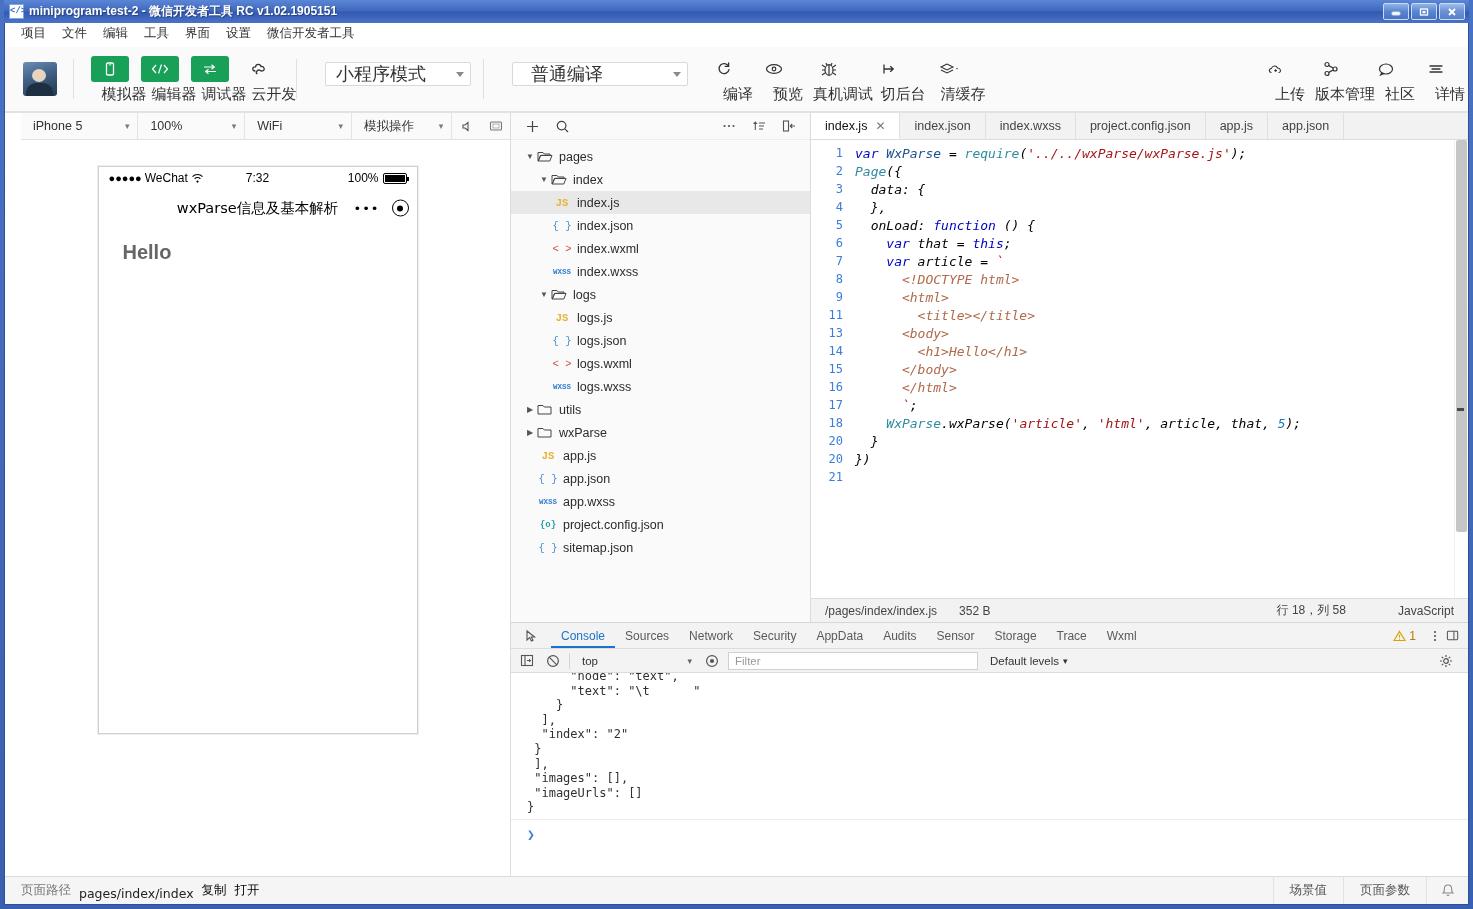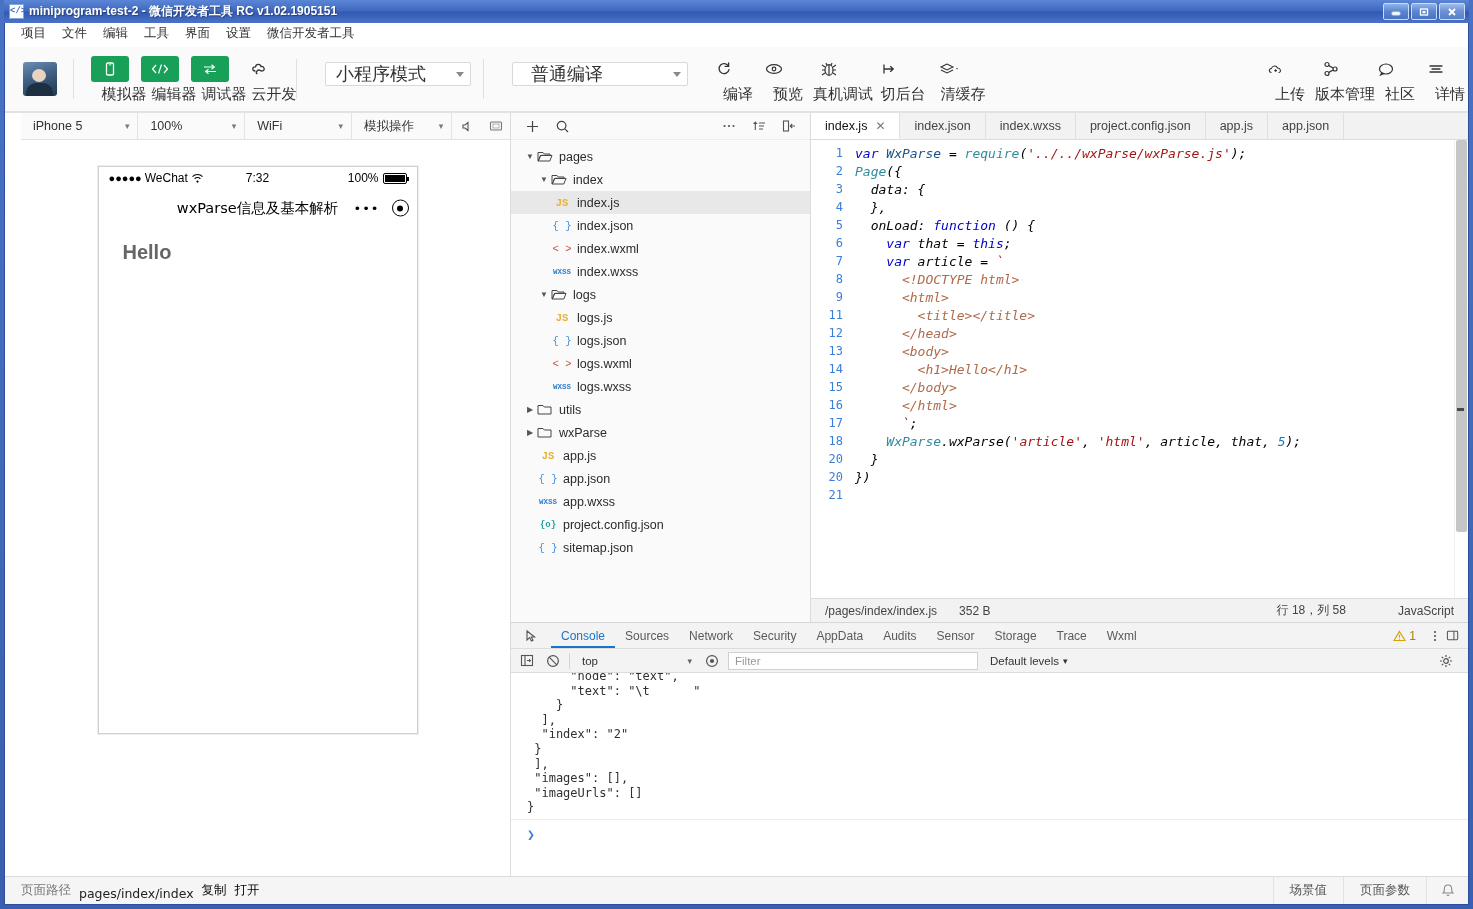--- a/index.html
+++ b/index.html
@@ -771,21 +771,20 @@
                   <div class="cline"><span class="lnum">1</span><span class="ctext"><span class="kw">var </span><span class="ident">WxParse</span><span class="punct"> = </span><span class="fn">require</span><span class="punct">(</span><span class="str">'../../wxParse/wxParse.js'</span><span class="punct">);</span></span></div>
                   <div class="cline"><span class="lnum">2</span><span class="ctext"><span class="fn">Page</span><span class="punct">({</span></span></div>
                   <div class="cline"><span class="lnum">3</span><span class="ctext"><span class="punct">  data: {</span></span></div>
                   <div class="cline"><span class="lnum">4</span><span class="ctext"><span class="punct">  },</span></span></div>
                   <div class="cline"><span class="lnum">5</span><span class="ctext"><span class="punct">  onLoad: </span><span class="kw">function</span><span class="punct"> () {</span></span></div>
                   <div class="cline"><span class="lnum">6</span><span class="ctext"><span class="punct">    </span><span class="kw">var</span><span class="punct"> that = </span><span class="kw">this</span><span class="punct">;</span></span></div>
                   <div class="cline"><span class="lnum">7</span><span class="ctext"><span class="punct">    </span><span class="kw">var</span><span class="punct"> article = </span><span class="str">`</span></span></div>
                   <div class="cline"><span class="lnum">8</span><span class="ctext"><span class="tag">      &lt;!DOCTYPE html&gt;</span></span></div>
                   <div class="cline"><span class="lnum">9</span><span class="ctext"><span class="tag">      &lt;html&gt;</span></span></div>
                   <div class="cline"><span class="lnum">11</span><span class="ctext"><span class="tag">        &lt;title&gt;&lt;/title&gt;</span></span></div>
-                  <div class="cline"><span class="lnum">12</span><span class="ctext"><span class="tag">      &lt;/head&gt;</span></span></div>
                   <div class="cline"><span class="lnum">13</span><span class="ctext"><span class="tag">      &lt;body&gt;</span></span></div>
                   <div class="cline"><span class="lnum">14</span><span class="ctext"><span class="tag">        &lt;h1&gt;Hello&lt;/h1&gt;</span></span></div>
                   <div class="cline"><span class="lnum">15</span><span class="ctext"><span class="tag">      &lt;/body&gt;</span></span></div>
                   <div class="cline"><span class="lnum">16</span><span class="ctext"><span class="tag">      &lt;/html&gt;</span></span></div>
                   <div class="cline"><span class="lnum">17</span><span class="ctext"><span class="str">      `</span><span class="punct">;</span></span></div>
                   <div class="cline"><span class="lnum">18</span><span class="ctext"><span class="punct">    </span><span class="fn">WxParse</span><span class="punct">.wxParse(</span><span class="str">'article'</span><span class="punct">, </span><span class="str">'html'</span><span class="punct">, article, that, </span><span class="num">5</span><span class="punct">);</span></span></div>
                   <div class="cline"><span class="lnum">20</span><span class="ctext"><span class="punct">  }</span></span></div>
                   <div class="cline"><span class="lnum">20</span><span class="ctext"><span class="punct">})</span></span></div>
                   <div class="cline"><span class="lnum">21</span><span class="ctext"></span></div>
                 </div>

